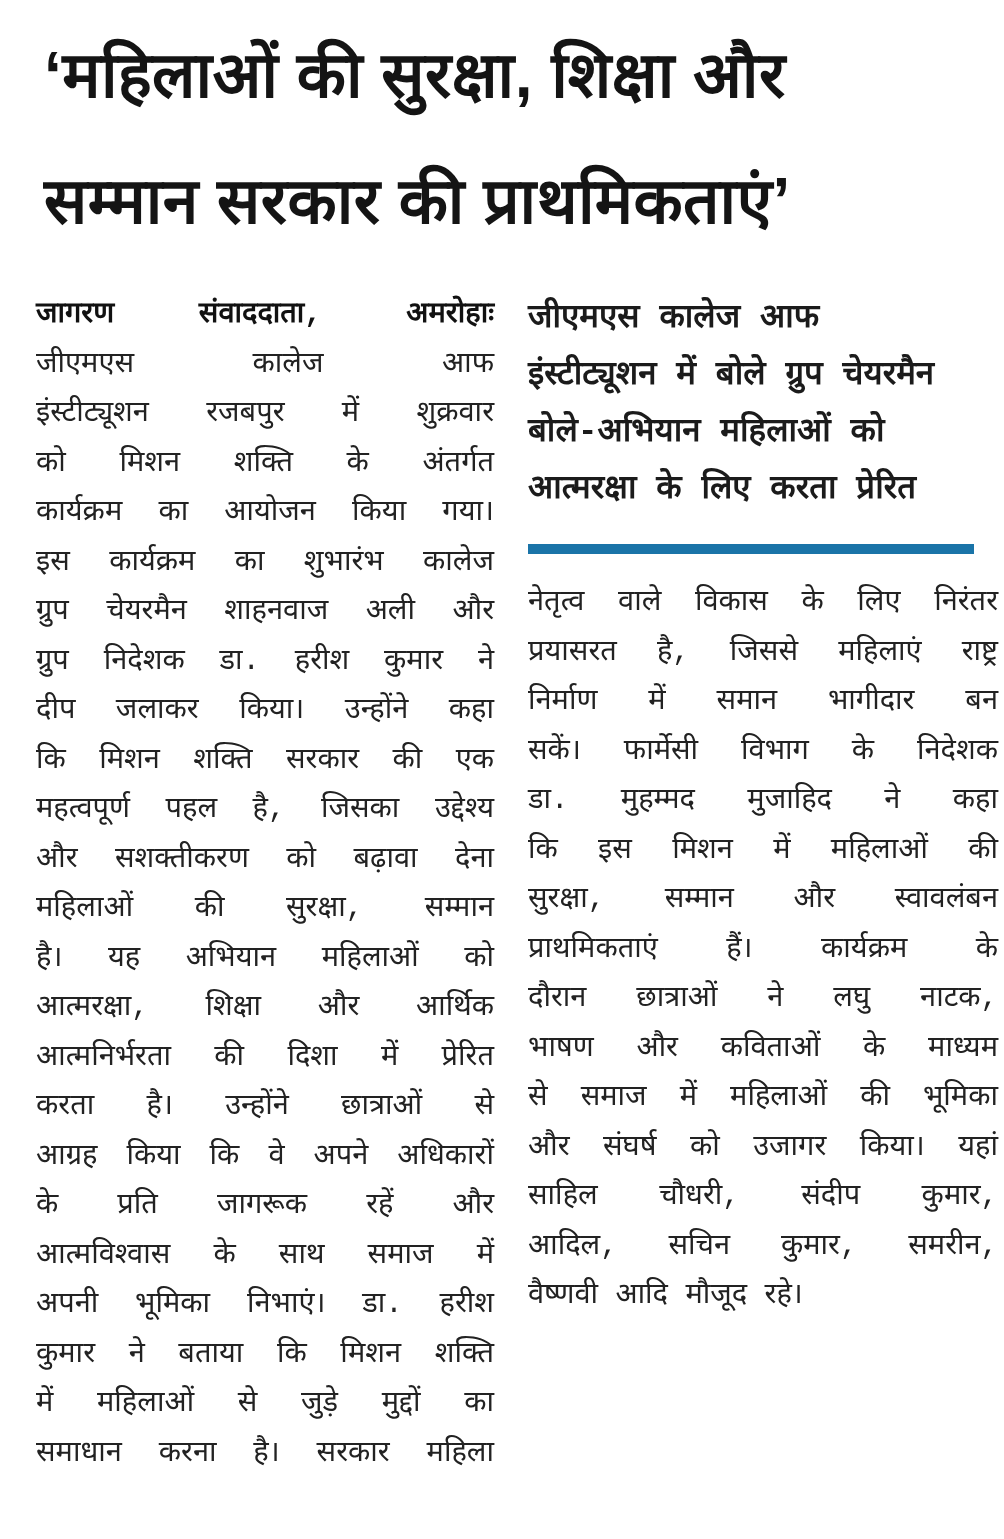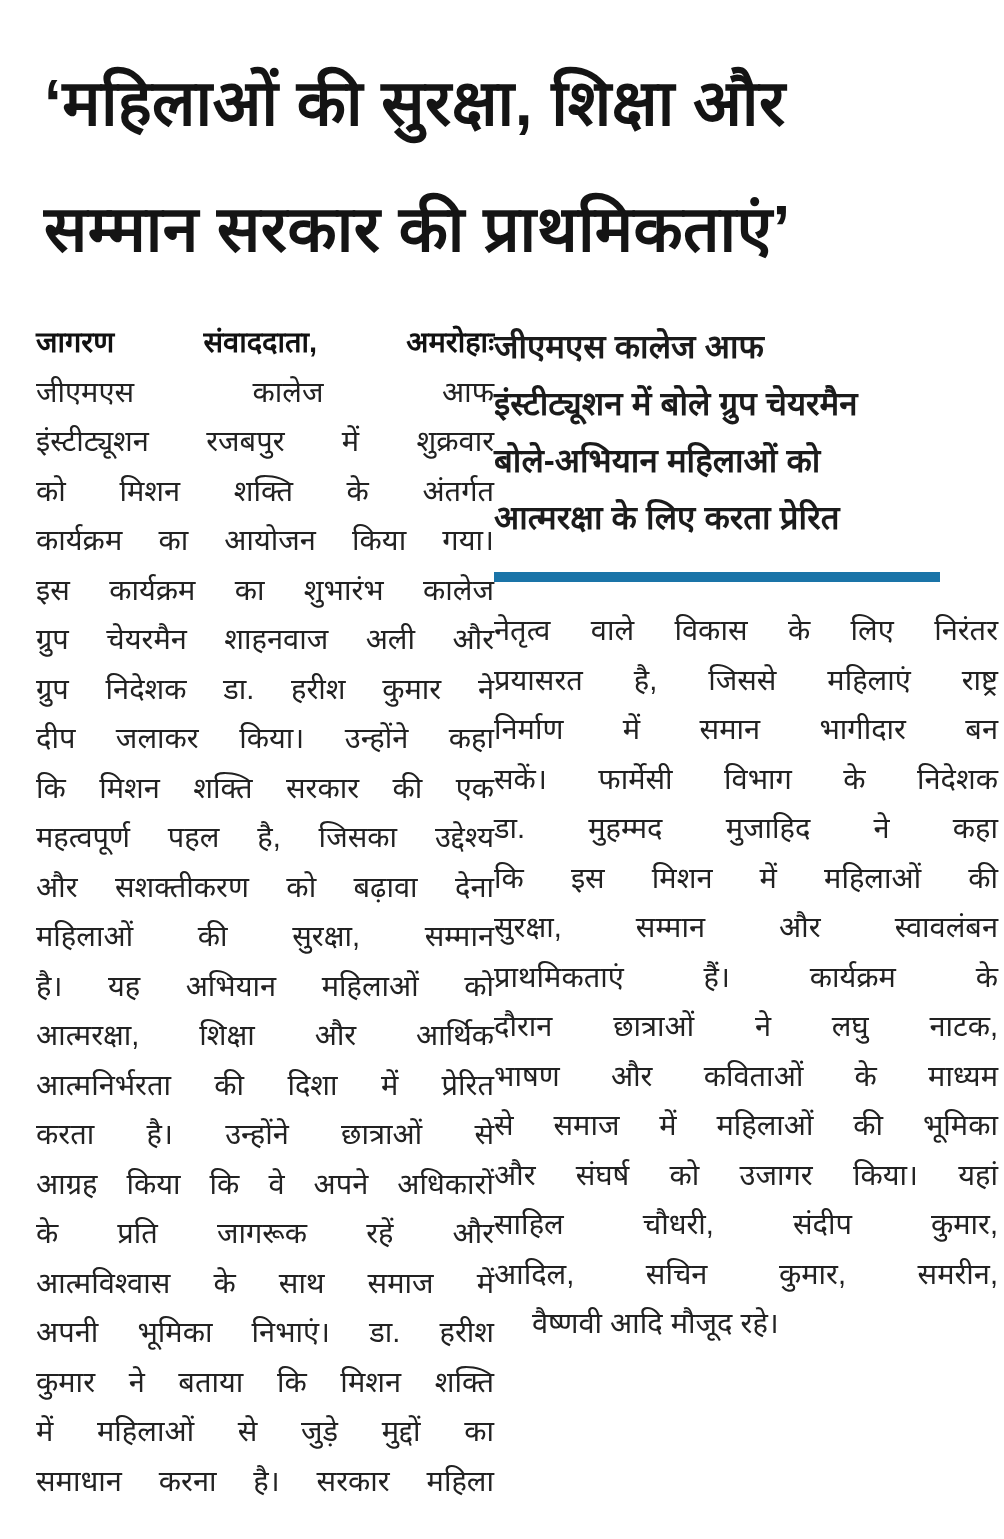--- a/index.html
+++ b/index.html
@@ -5,35 +5,37 @@
   * { margin: 0; padding: 0; box-sizing: border-box; }
   html, body { background: #ffffff; }
   body {
     width: 1004px; height: 1539px;
     font-family: "Liberation Sans", sans-serif;
     color: #1e1e1e;
     overflow: hidden;
   }
   .page {
     width: 1004px; height: 1539px;
-    padding: 40px 6px 0 36px;
+    padding: 12px 6px 0 36px;
     background: #ffffff;
   }
   .headline {
     font-weight: bold;
     color: #141414;
     font-size: 64px;
     line-height: 126px;
     padding-left: 8px;
     letter-spacing: 0.5px;
     white-space: nowrap;
   }
   .columns {
     display: flex;
+    gap: 34px;
     margin-top: 26px;
+    font-family: Liberation Mono, monospace;
   }
   .col-left { width: 458px; flex: 0 0 458px; }
   .col-right { flex: 1; min-width: 0; }
   .bline {
     font-size: 29px;
     line-height: 49.5px;
     text-align: justify;
     text-align-last: justify;
     color: #222222;
   }
@@ -42,21 +44,21 @@
     font-weight: bold;
     font-size: 33px;
     line-height: 57px;
     color: #1b1b1b;
   }
   .rule {
     height: 10px;
     width: 446px;
     margin: 26px 0 24px 0;
   }
-  .no-just { text-align: left; text-align-last: left; margin-left: 38px; }
+  .no-just { text-align: left; text-align-last: left; }
 </style>
 </head>
 <body style="color: rgb(30, 30, 30); background: rgb(255, 255, 255);">
 
 <div class="page">
 
   <h1 class="headline">
     <div>‘महिलाओं की सुरक्षा, शिक्षा और</div>
     <div>सम्मान सरकार की प्राथमिकताएं’</div>
   </h1>

